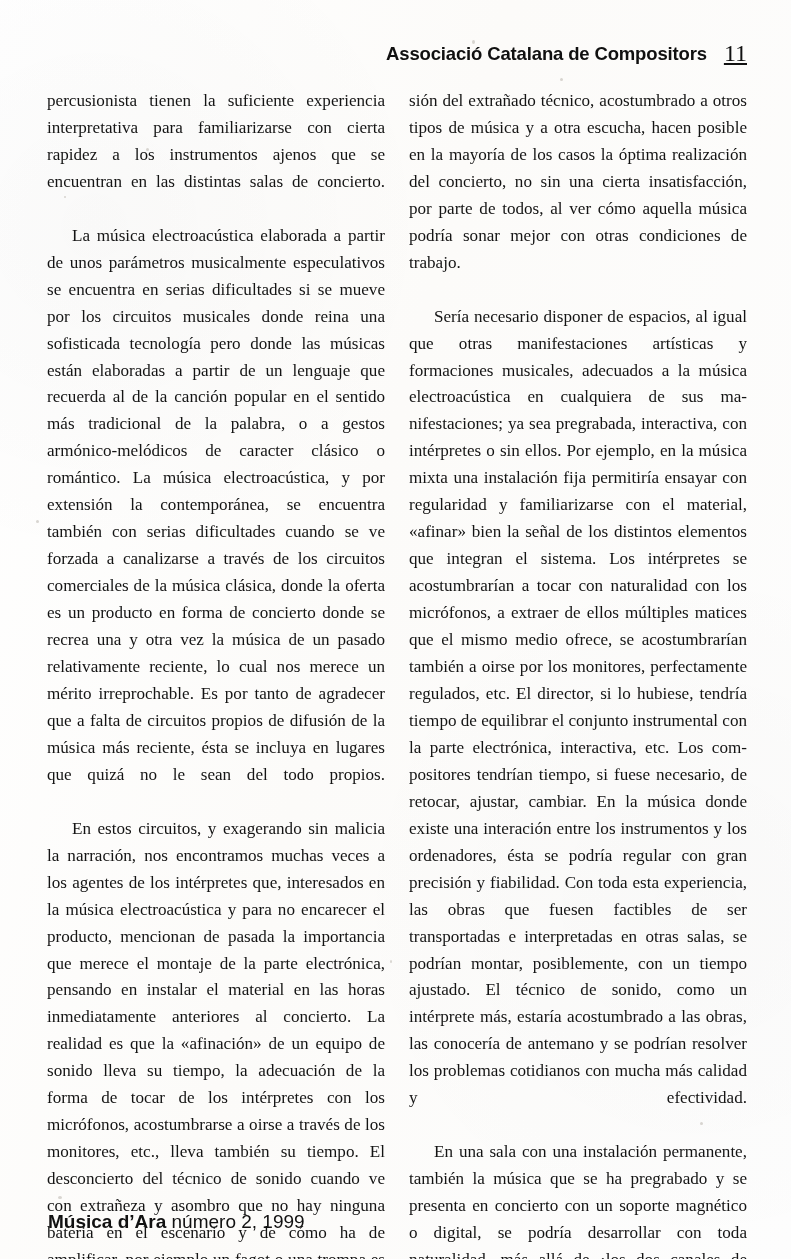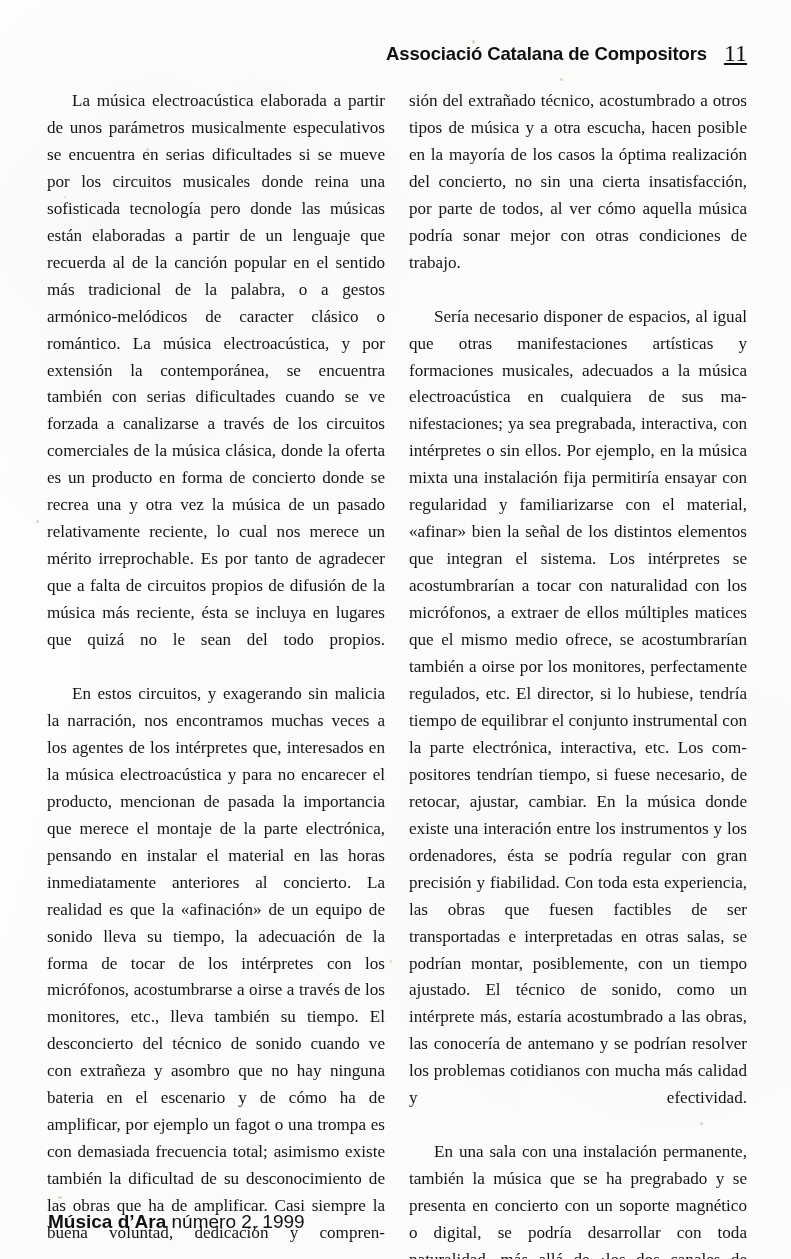--- a/index.html
+++ b/index.html
@@ -143,20 +143,21 @@
   <div class="speck" style="left:58px; top:1196px; width:4px; height:3px;"></div>
 
   <div class="running-head">
     <span class="running-head-title">Associació Catalana de Compositors</span>
     <span class="running-head-page">11</span>
   </div>
 
   <div class="columns">
 
     <div class="col">
+      <p>percusionista tienen la suficiente experien­cia interpretativa para familiarizarse con cier­ta rapidez a los instrumentos ajenos que se encuentran en las distintas salas de concier­to.</p>
       <p class="indent">La música electroacústica elaborada a partir de unos parámetros musicalmente es­peculativos se encuentra en serias dificulta­des si se mueve por los  circuitos musicales donde reina una sofisticada tecnología pero donde las músicas están elaboradas a partir de un lenguaje que recuerda al de la canción popular en el sentido más tradicional de la palabra, o a gestos armónico-melódicos de caracter clásico o romántico. La música electroacústica, y por extensión la contem­poránea, se encuentra también con serias di­ficultades cuando se ve forzada a canalizarse a través de los circuitos comerciales de la música clásica, donde la oferta es un produc­to en forma de concierto donde  se recrea una y otra vez la música de un pasado relativa­mente reciente, lo cual nos merece un mérito irreprochable. Es por  tanto de agradecer que a falta de circuitos propios de difusión de la música más reciente, ésta se incluya en luga­res que quizá no le sean del todo propios.</p>
       <p class="indent">En estos circuitos, y exagerando sin ma­licia la narración, nos  encontramos  muchas veces a los agentes de los intérpretes que, in­teresados en la música electroacústica y para no encarecer el producto, mencionan de pa­sada la importancia que merece el montaje de la parte electrónica, pensando en instalar el  material en las horas inmediatamente an­teriores al concierto. La realidad es que  la «afinación» de un equipo de sonido lleva su tiempo, la adecuación de la forma de tocar de  los intérpretes con los  micrófonos, acos­tumbrarse a oirse a través de los monitores, etc., lleva también su tiempo. El desconcier­to del técnico de sonido cuando ve con extra­ñeza y asombro que no hay ninguna bateria en el escenario y de cómo ha  de amplificar, por ejemplo un fagot o  una trompa es con demasiada frecuencia total; asimismo existe también la dificultad de su  desconocimiento de las obras que ha de amplificar.  Casi siem­pre la buena voluntad, dedicación y compren­</p>
     </div>
 
     <div class="col">
       <p>sión del extrañado técnico, acostumbrado a otros tipos de música y  a otra  escucha, ha­cen posible en la mayoría de los casos la óp­tima realización del concierto, no sin una cier­ta insatisfacción, por parte de todos, al ver cómo aquella música podría sonar mejor con otras condiciones de trabajo.</p>
       <p class="indent">Sería necesario disponer de espacios, al igual que otras manifestaciones artísticas y formaciones musicales, adecuados a la mú­sica electroacústica en cualquiera de sus ma­nifestaciones; ya sea pregrabada, interactiva, con intérpretes o sin ellos. Por ejemplo, en la música mixta  una instalación fija permitiría ensayar con regularidad y familiarizarse con el material,  «afinar» bien la señal de los dis­tintos elementos que integran el sistema.  Los intérpretes  se acostumbrarían a tocar con na­turalidad  con los micrófonos, a extraer de ellos múltiples matices que el mismo medio ofrece, se acostumbrarían también a oirse por los monitores, perfectamente regulados, etc. El director, si lo hubiese, tendría tiempo de equilibrar el conjunto instrumental con la parte electrónica, interactiva, etc. Los com­positores tendrían tiempo, si fuese necesario, de retocar, ajustar, cambiar.  En la música don­de existe una interación entre los instrumen­tos y los ordenadores, ésta se podría regular con gran precisión y fiabilidad.  Con toda esta experiencia, las obras que fuesen factibles de ser transportadas e interpretadas en otras sa­las, se podrían montar, posiblemente,  con un tiempo ajustado. El técnico de sonido, como un intérprete más, estaría acostumbrado a las obras, las conocería de antemano y se podrían resolver los problemas cotidianos con mucha más calidad y efectividad.</p>
       <p class="indent">En una sala con una instalación perma­nente,  también  la  música  que  se  ha pregrabado y se presenta en concierto con un soporte magnético o digital, se podría desa­rrollar con toda naturalidad, más allá de ·los dos canales de difusión tradicionales. Se po­dría pensar en una serie de trabajos por ahora irrealizables, pero lo más triste es que la ca­rencia de infraestructuras, tanto de produc­ción como de difusión, adormece en muchos casos la imaginación de los compositores y</p>
     </div>
 

